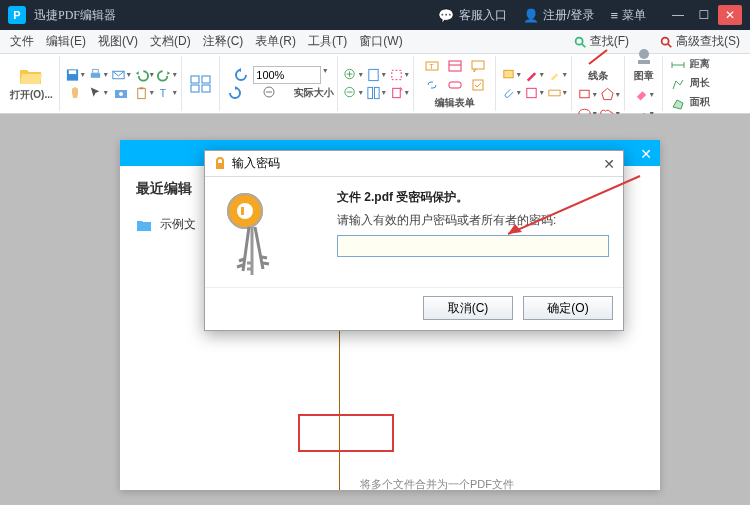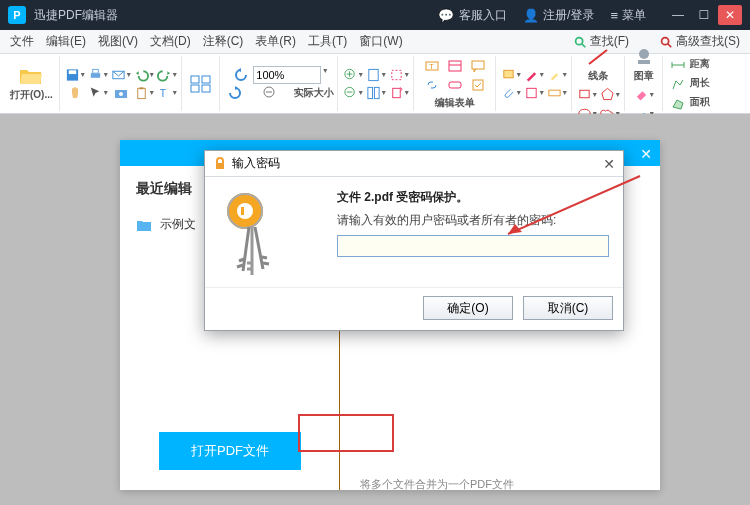--- a/index.html
+++ b/index.html
@@ -1,21 +1,21 @@
 <!DOCTYPE html>
 <html><head>
 <meta charset="utf-8">
 <style>
 * { margin: 0; padding: 0; box-sizing: border-box; font-family: "Microsoft YaHei", sans-serif; }
 body { width: 750px; height: 505px; background: #c0c0c0; overflow: hidden; position: relative; }
 
 
 .titlebar { height: 30px; background: #1f2936; display: flex; align-items: center; padding: 0 8px; color: #c5ccd6; font-size: 12px; }
 .titlebar .logo-icon { width: 18px; height: 18px; background: #00b4ff; border-radius: 3px; margin-right: 8px; display: flex; align-items: center; justify-content: center; color: #fff; font-weight: bold; font-size: 11px; }
-.titlebar .app-name { flex: 0 0 auto; }
+.titlebar .app-name { flex: 0 0 auto; font-family: Liberation Serif, serif; }
 .titlebar .spacer { flex: 1; }
 .titlebar .tb-item { display: flex; align-items: center; gap: 4px; margin: 0 8px; cursor: pointer; }
 .titlebar .tb-icon { font-size: 13px; }
 .titlebar .win-btns { display: flex; gap: 2px; margin-left: 12px; }
 .titlebar .win-btn { width: 24px; height: 20px; display: flex; align-items: center; justify-content: center; color: #c5ccd6; font-size: 12px; cursor: pointer; }
 .titlebar .win-btn.close { background: #e95858; color: #fff; border-radius: 2px; }
 
 
 .menubar { height: 24px; background: #f5f7f9; border-bottom: 1px solid #d8dde2; display: flex; align-items: center; padding: 0 4px; font-size: 12px; color: #444; }
 .menubar .menu-item { padding: 2px 6px; cursor: pointer; }
@@ -485,23 +485,20 @@
       </div>
       <div class="right-col">
         <div class="action-card" style="visibility:hidden;height:110px"></div>
         <div class="action-card" style="visibility:hidden;height:110px"></div>
         <div class="action-card">
           <div class="ac-desc">将多个文件合并为一个PDF文件</div>
 
         </div>
 
       </div>
-    </div>
-    <div class="open-btn-wrap">
-      <button class="open-btn">打开PDF文件</button>
     </div>
     <div class="open-btn-outline"></div>
   </div>
 </div>
 
 <div class="pwd-dialog">
   <div class="dlg-title">
     <span class="t-icon"><svg viewBox="0 0 14 14">
           <rect x="3" y="6" width="8" height="6" fill="#f0a030"></rect>
           <path d="M4 6V4a3 3 0 0 1 6 0v2" fill="none" stroke="#f0a030" stroke-width="2"></path>
@@ -529,21 +526,21 @@
     </div>
     <div class="dlg-text">
       <div class="line1">
         <span>文件 </span><b>2.pdf</b><span> 受密码保护。</span>
       </div>
       <div class="line2">请输入有效的用户密码或者所有者的密码:</div>
       <input type="password" class="pwd-input" style="">
     </div>
   </div>
   <div class="dlg-footer">
+    <button class="dlg-btn">取消(C)</button>
     <button class="dlg-btn">确定(O)</button>
-    <button class="dlg-btn">取消(C)</button>
   </div>
 </div>
 
 <svg class="red-arrow" viewBox="0 0 160 80">
   <line x1="150" y1="6" x2="18" y2="64" stroke="#d93a3a" stroke-width="2"></line>
   <path d="M18 64 l14 -2 -7 -8 z" fill="#d93a3a"></path>
 </svg>
 
 </body></html>

